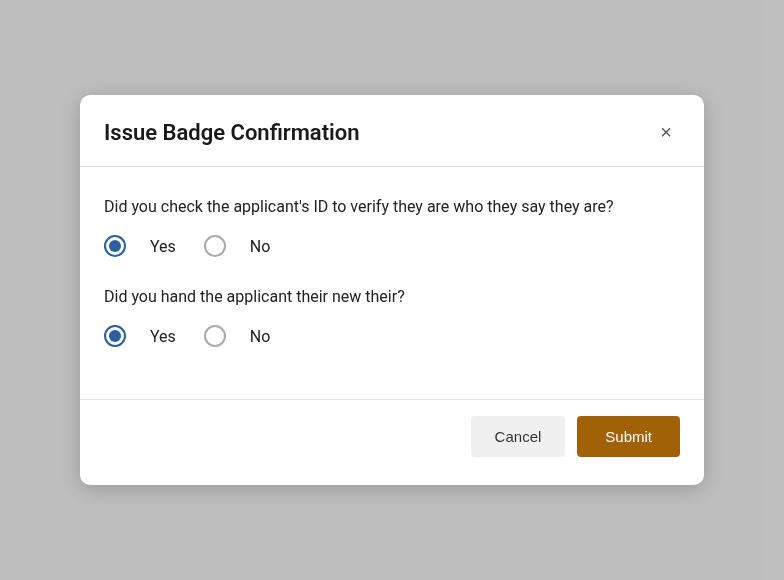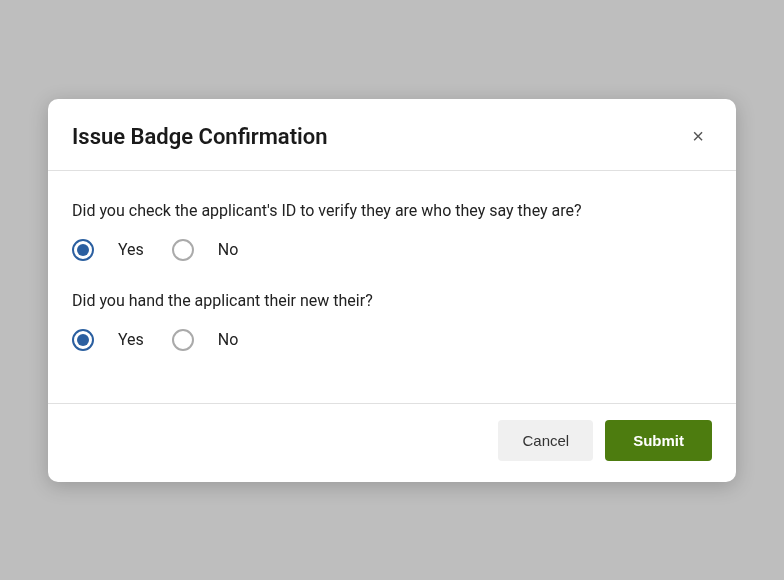--- a/index.html
+++ b/index.html
@@ -23,21 +23,21 @@
       height: 580px;
       display: flex;
       align-items: center;
       justify-content: center;
       background: rgba(0,0,0,0.15);
     }
 
     .dialog {
       background: #ffffff;
       border-radius: 10px;
-      width: 688px;
+      width: 624px;
       box-shadow: 0 4px 20px rgba(0,0,0,0.2);
       overflow: hidden;
     }
 
     .dialog-header {
       display: flex;
       align-items: center;
       justify-content: space-between;
       padding: 22px 24px 18px 24px;
       border-bottom: 1px solid #e0e0e0;
@@ -117,44 +117,44 @@
 
     .radio-label {
       font-size: 16px;
       color: #222;
     }
 
     .dialog-footer {
       display: flex;
       align-items: center;
       justify-content: flex-end;
-      padding: 16px 24px 21px 24px;
+      padding: 16px 24px 28px 24px;
       gap: 12px;
     }
 
     .btn-cancel {
       background: #f0f0f0;
       border: none;
       border-radius: 4px;
       padding: 12px 24px;
       font-size: 15px;
       color: #333;
       cursor: pointer;
       font-weight: 400;
     }
 
     .btn-submit {
-      background: #4d7c0f;
+      background: #a16207;
       border: none;
       border-radius: 4px;
       padding: 12px 28px;
       font-size: 15px;
       color: #ffffff;
       cursor: pointer;
-      font-weight: 700;
+      font-weight: 400;
     }
 
     .divider {
       border: none;
       border-top: 1px solid #e0e0e0;
       margin: 0;
     }
   </style>
 </head>
 <body>

